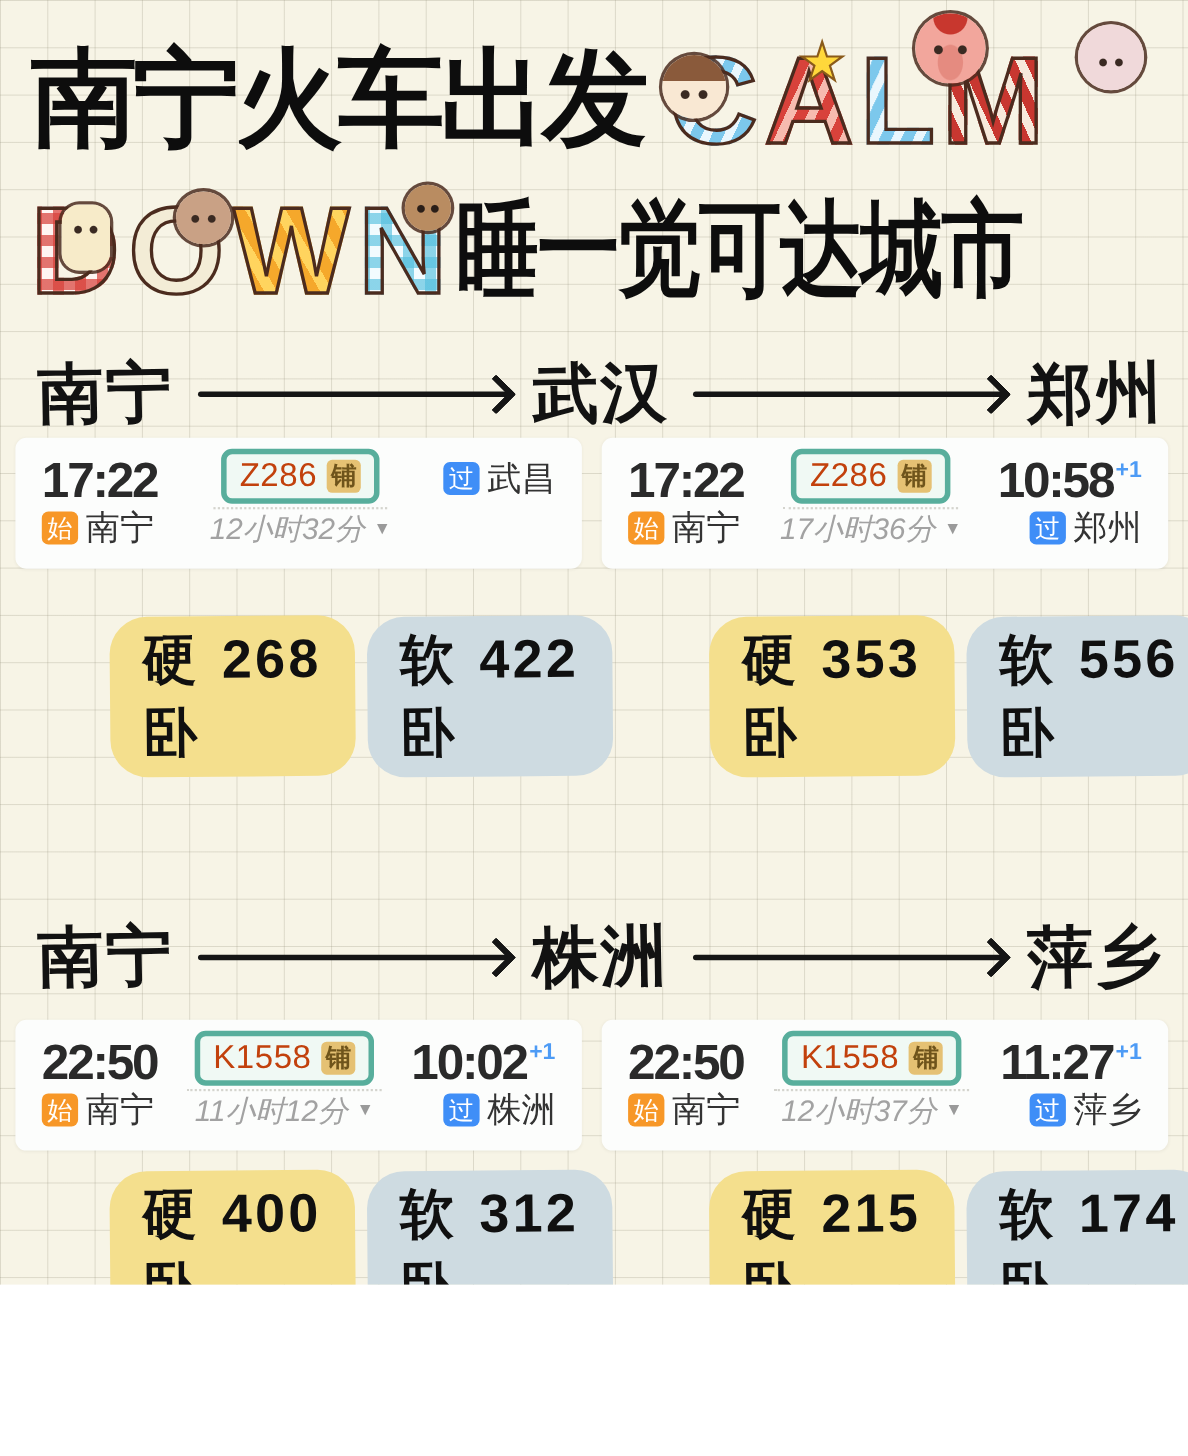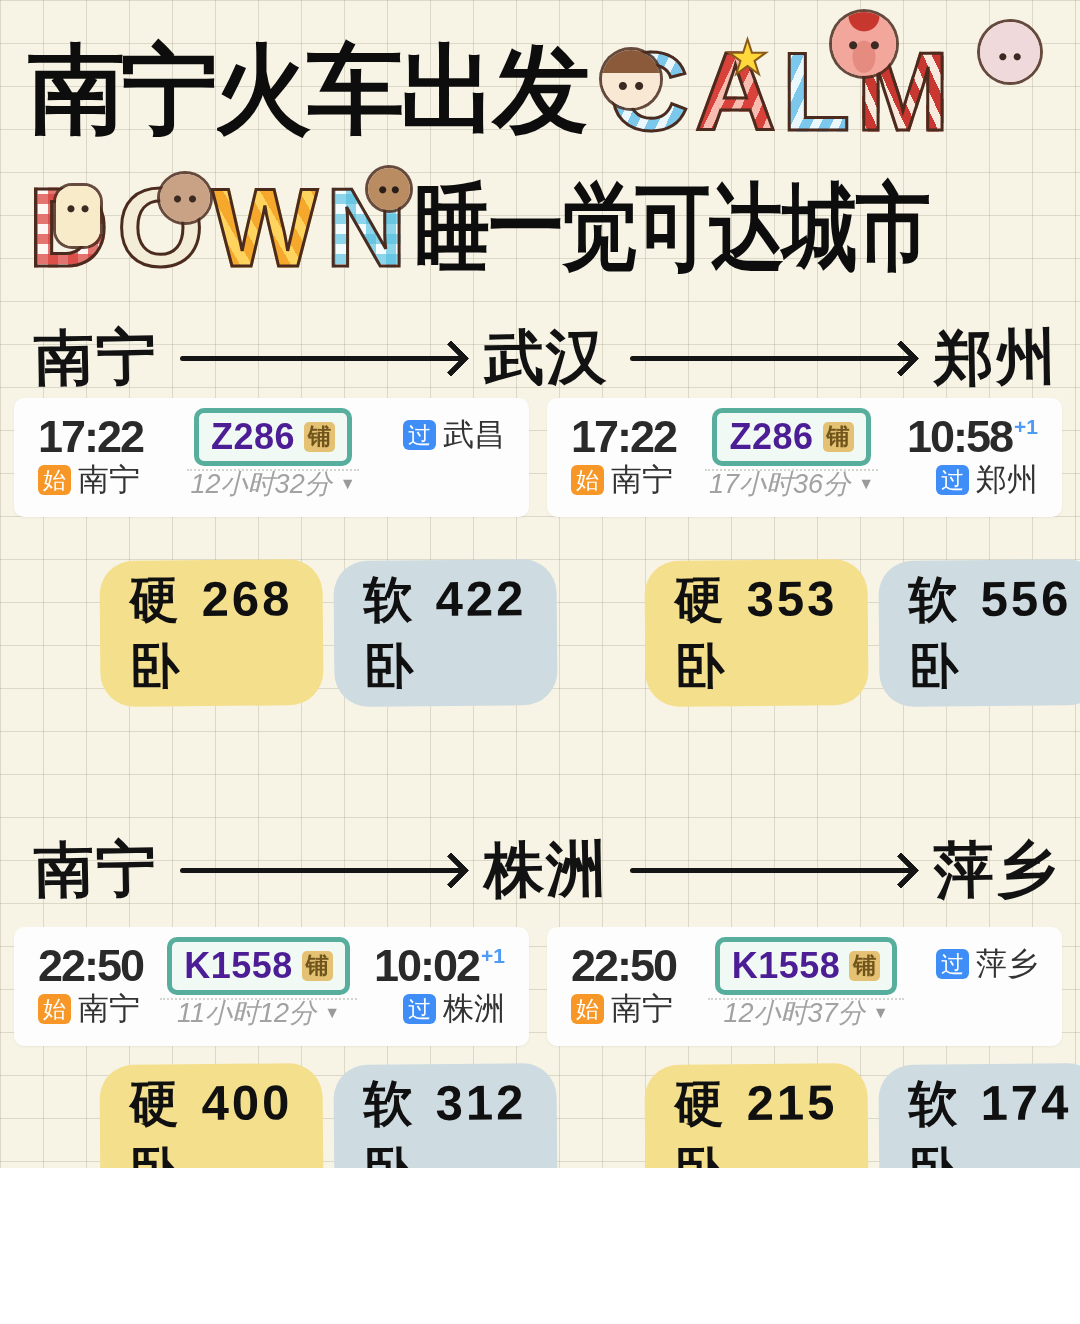--- a/index.html
+++ b/index.html
@@ -121,21 +121,21 @@
   .tag.start { background:#F79727; }
   .tag.pass { background:#3F8EF7; }
   .station { font-size:31px; color:#333333; }
   .train-pill {
     position:relative;
     display:flex; align-items:center; gap:9px;
     border:5px solid #58AE9C; background:#F0F9F4; border-radius:10px;
     padding:3px 12px;
   }
   .train-pill::after { content:""; position:absolute; left:-12px; right:-12px; bottom:-10px; border-bottom:2px dotted #D4D4CE; }
-  .train-no { font-size:36px; font-weight:700; color:#4c1d95; letter-spacing:0.5px; }
+  .train-no { font-size:30px; font-weight:400; color:#c2410c; letter-spacing:0.5px; }
   .berth { background:#E5C173; color:#6F541B; font-size:23px; font-weight:700; border-radius:5px; padding:2px 4px; line-height:1.1; }
   .duration { display:flex; align-items:center; gap:8px; color:#A2A2A2; font-size:27px; cursor:pointer;font-style:italic; }
   .caret { font-size:16px; color:#9A9A9A; }
 
   
   .prices-row { position:absolute; left:0; right:0; display:flex; }
   .pr1 { top:560px; }
   .pr2 { top:1064px; }
   .price-col { width:540px; box-sizing:border-box; display:flex; align-items:flex-start; gap:11px; }
   .price-col.p-left { padding-left:100px; }
@@ -318,20 +318,21 @@
         <div class="train-pill">
           <span class="train-no">K1558</span>
           <span class="berth">铺</span>
         </div>
         <div class="duration">
           <span>12小时37分</span>
           <span class="caret">▼</span>
         </div>
       </div>
       <div class="col right">
+        <div class="time"><span>11:27</span><span class="plus">+1</span></div>
         <div class="sub">
           <span class="tag pass">过</span>
           <span class="station">萍乡</span>
         </div>
       </div>
     </div>
   </div>
 
   <div class="prices-row pr2">
     <div class="price-col p-left">

